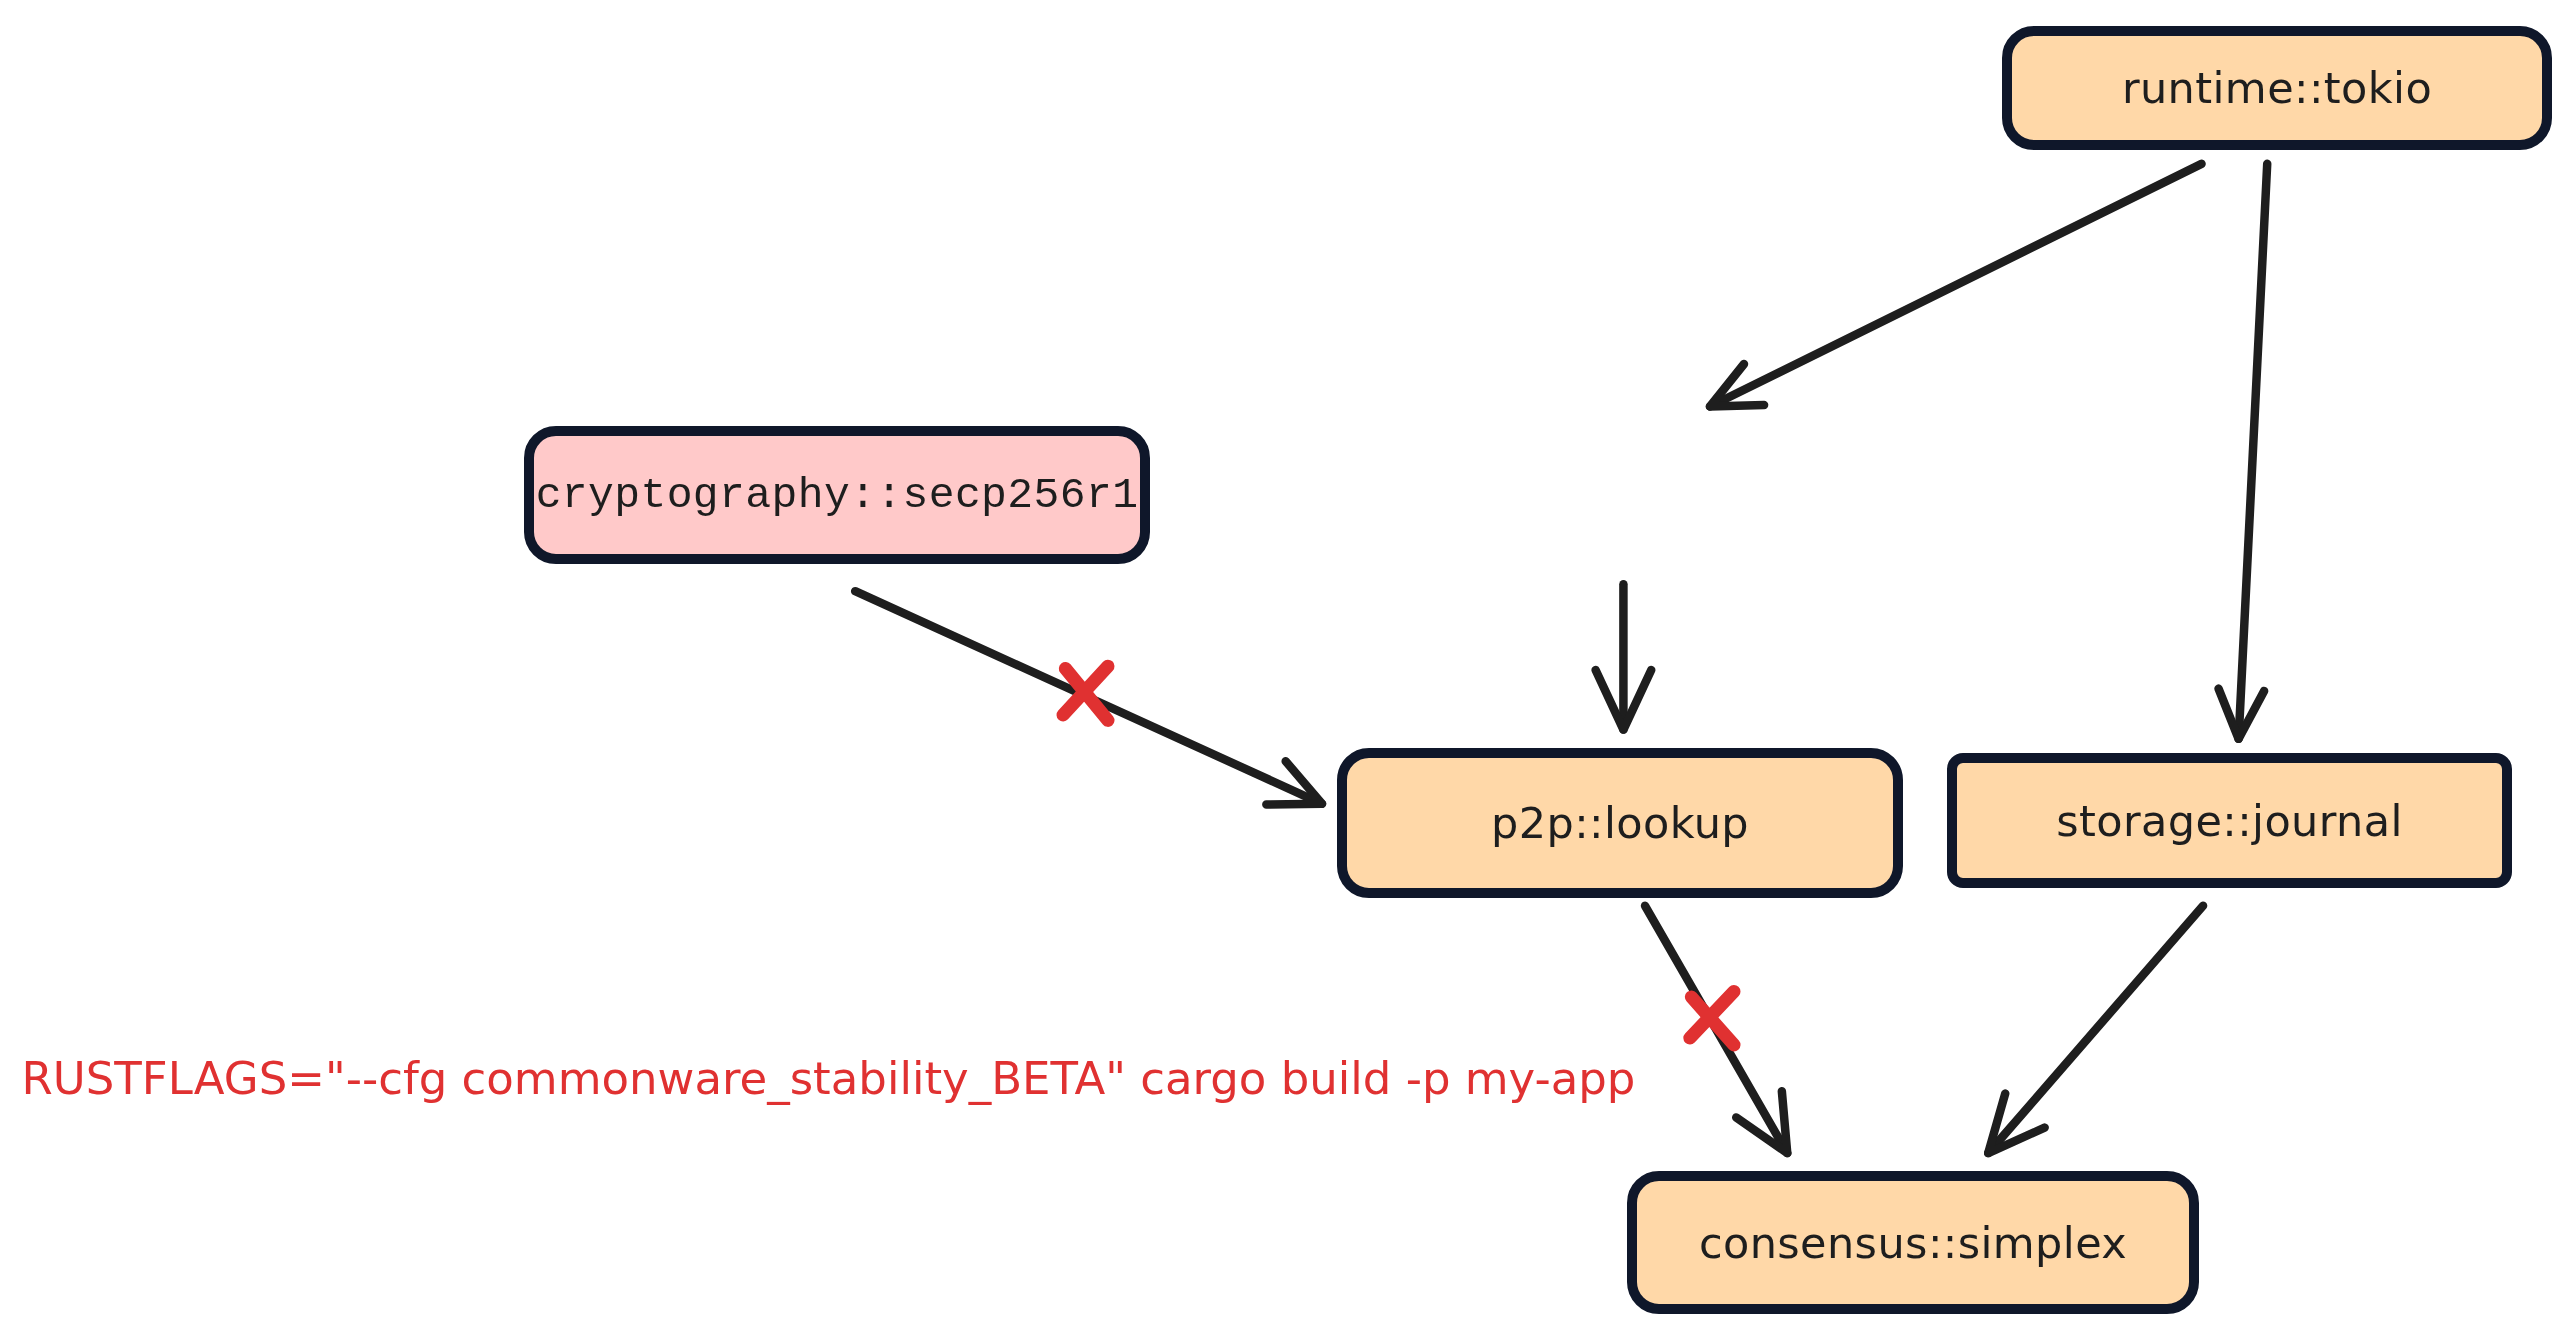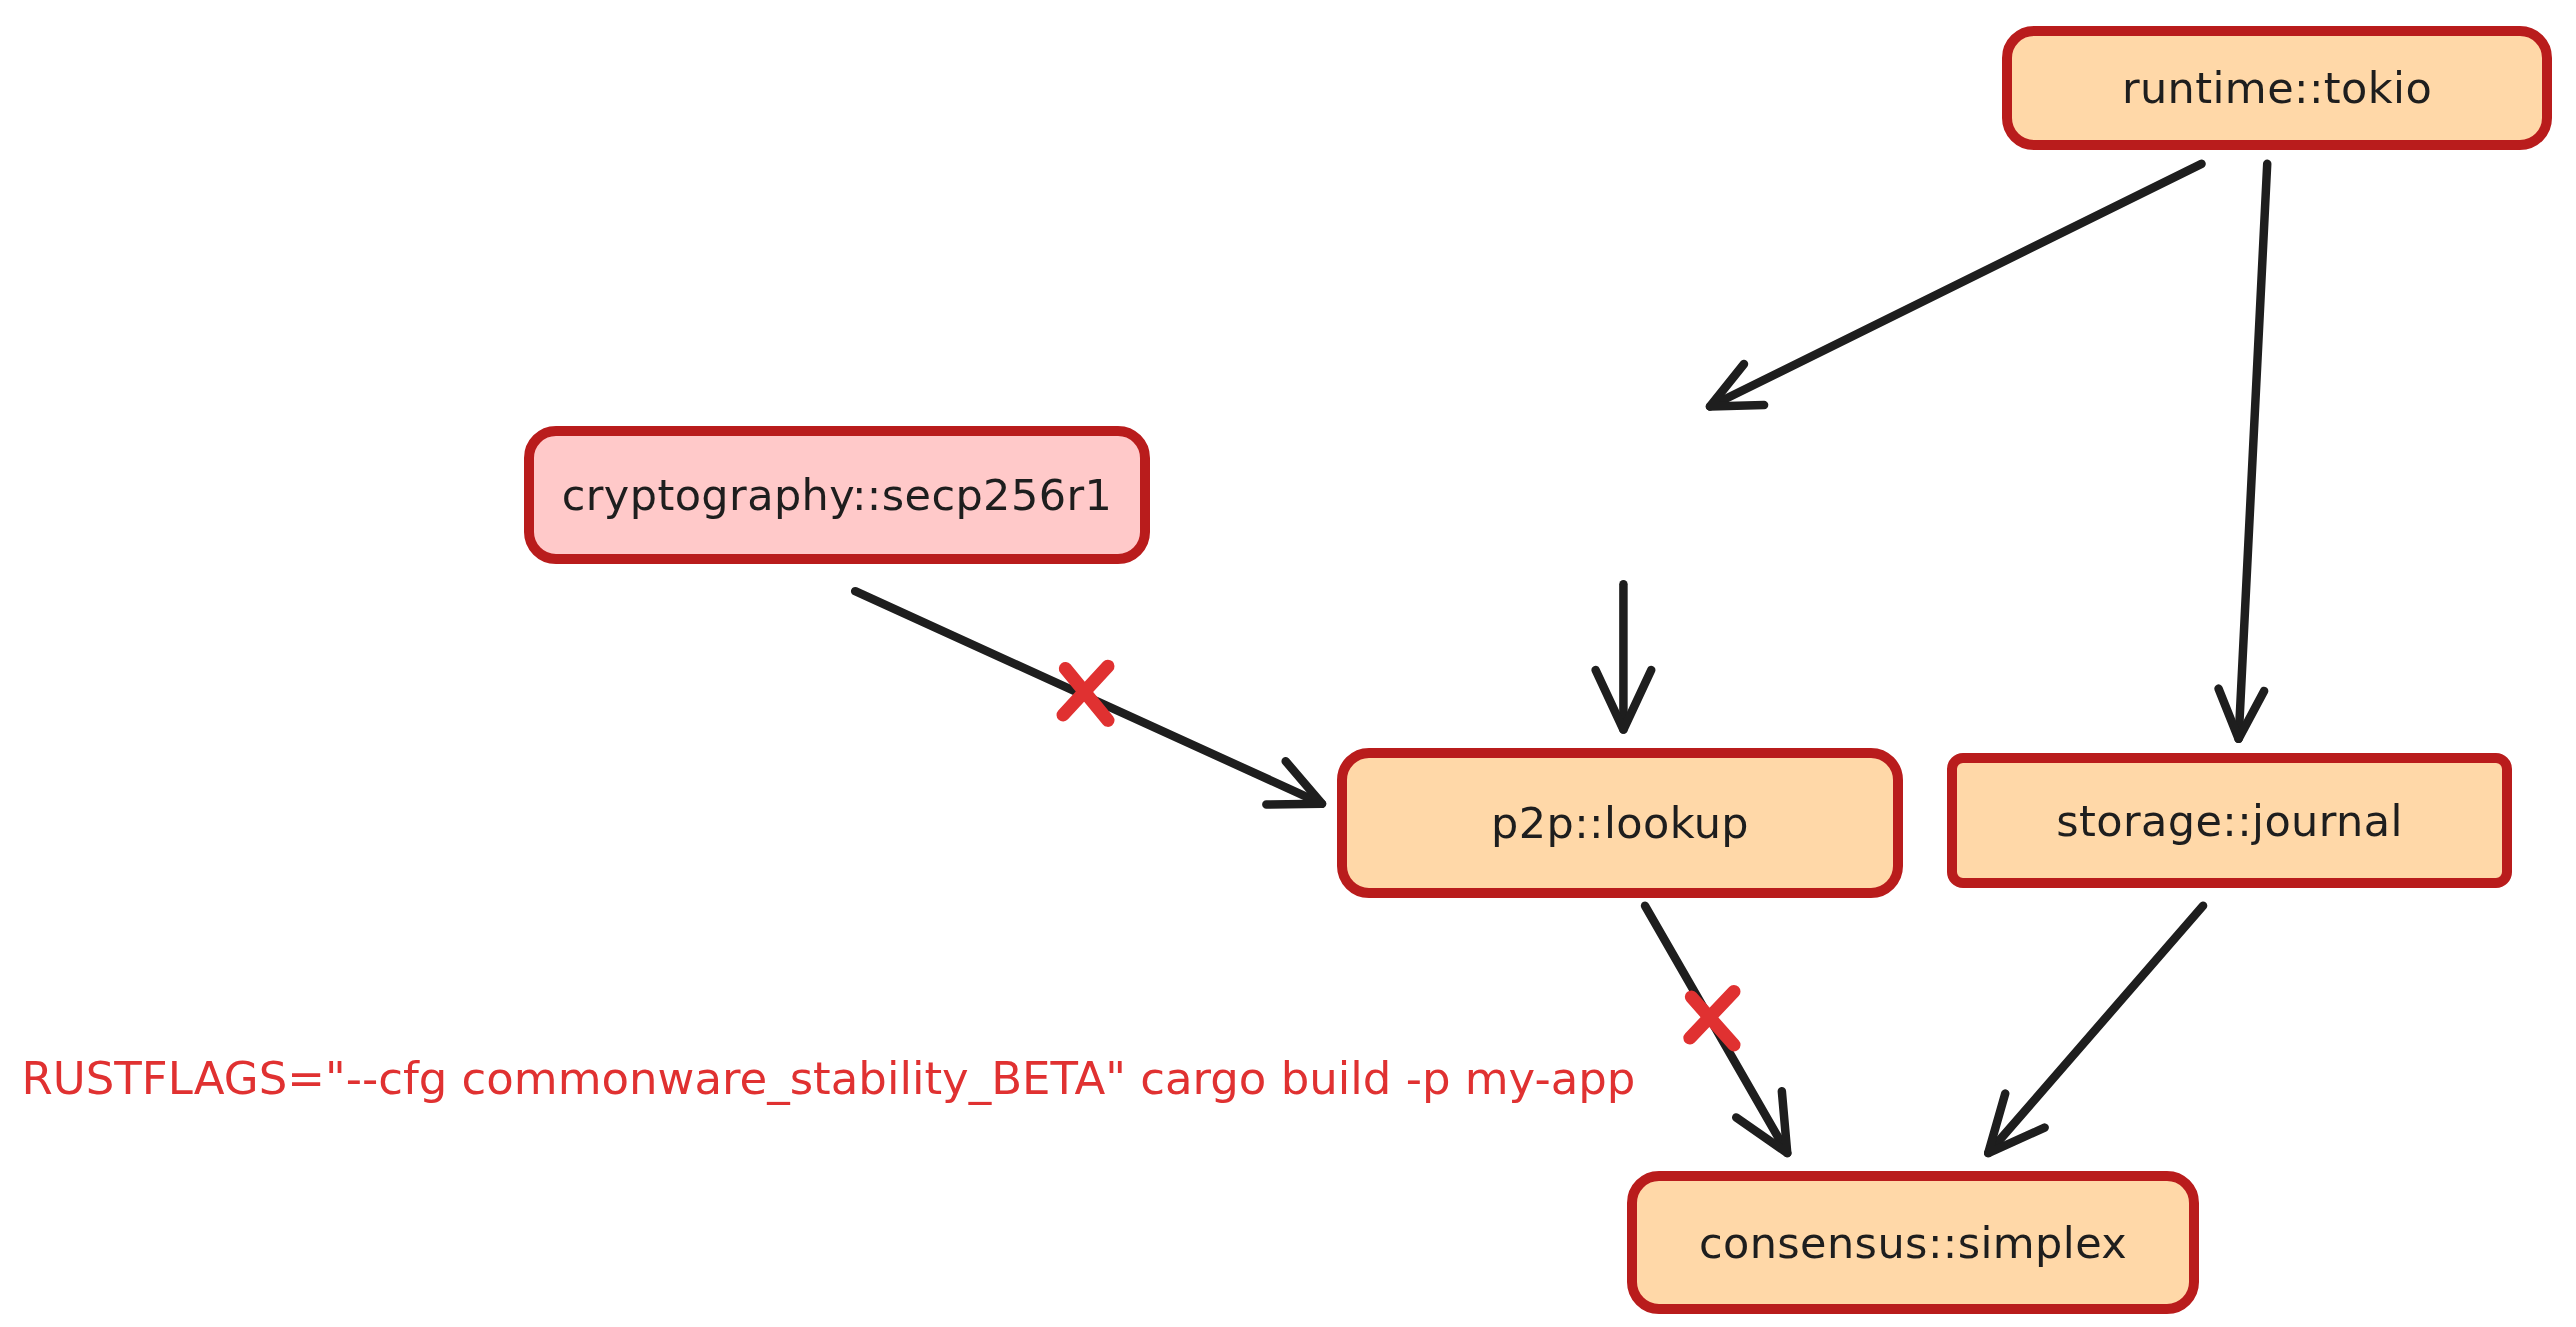--- a/index.html
+++ b/index.html
@@ -21,33 +21,33 @@
     width: 2576px;
     height: 1327px;
     pointer-events: none;
   }
   .node {
     position: absolute;
     box-sizing: border-box;
     display: flex;
     align-items: center;
     justify-content: center;
-    border: 10px solid #b91c1c;
+    border: 10px solid #0f172a;
     border-radius: 32px;
     color: #1e1e1e;
     font-size: 43px;
     letter-spacing: 0.4px;
     white-space: nowrap;
     text-align: center;
   }
   .node.alpha { background: #ffc9c9; }
   .node.beta  { background: #ffd8a8; }
 
   .node-runtime   { left: 2002px; top: 26px;   width: 550px; height: 124px; }
-  .node-crypto    { left: 524px;  top: 426px;  width: 626px; height: 138px; }
+  .node-crypto    { left: 524px;  top: 426px;  width: 626px; height: 138px; font-family: Liberation Mono, monospace; }
   .node-stream    { left: 1334px; top: 426px;  width: 572px; height: 132px; }
   .node-p2p       { left: 1337px; top: 748px;  width: 566px; height: 150px; }
   .node-storage   { left: 1947px; top: 753px;  width: 565px; height: 135px; border-radius: 16px; }
   .node-consensus { left: 1627px; top: 1171px; width: 572px; height: 143px; }
 
   .legend {
     position: absolute;
     left: 37px;
     top: 102px;
   }

